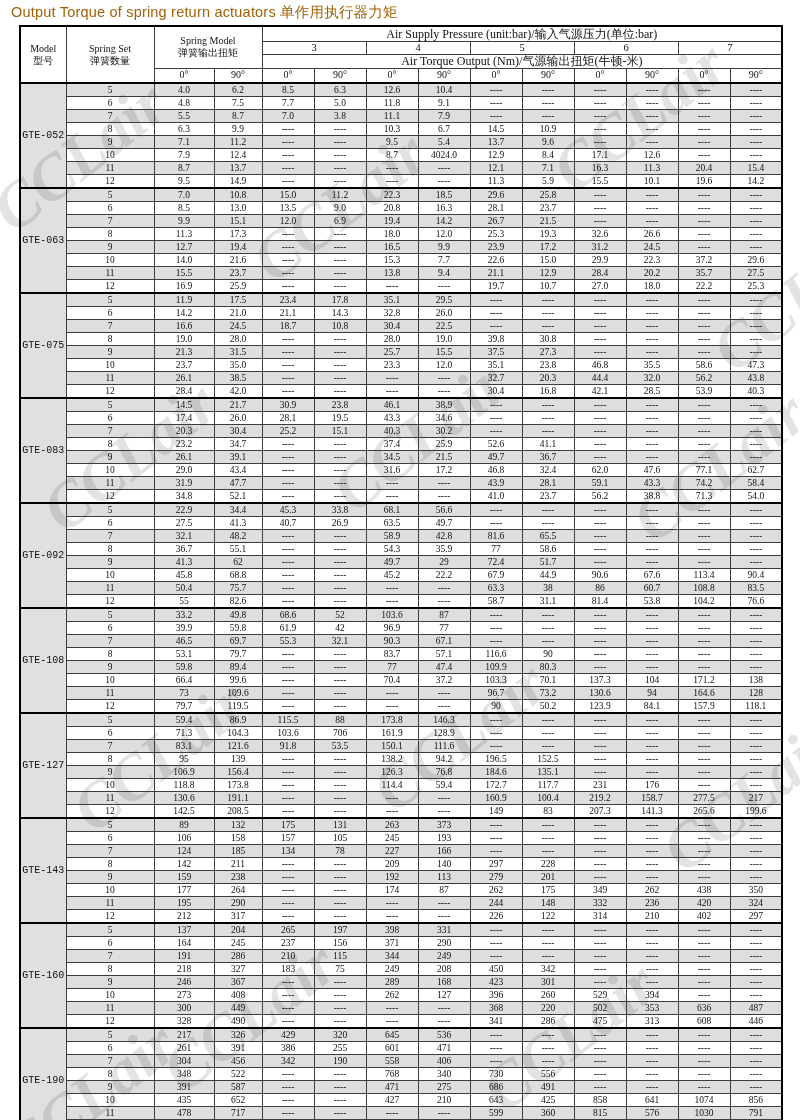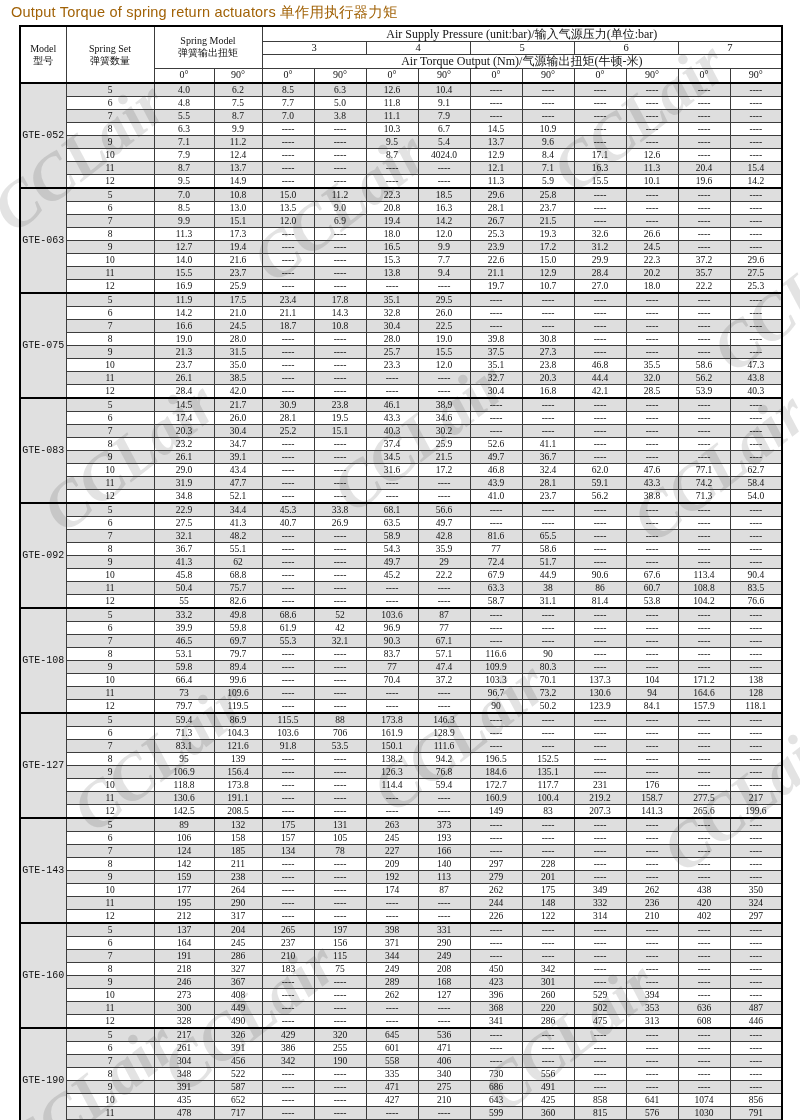--- a/index.html
+++ b/index.html
@@ -1263,21 +1263,21 @@
           <td>----</td>
           <td>----</td>
           <td>----</td>
         </tr>
         <tr>
           <td>8</td>
           <td>348</td>
           <td>522</td>
           <td>----</td>
           <td>----</td>
-          <td>335</td>
+          <td>768</td>
           <td>340</td>
           <td>730</td>
           <td>556</td>
           <td>----</td>
           <td>----</td>
           <td>----</td>
           <td>----</td>
         </tr>
         <tr class="shade">
           <td>9</td>

